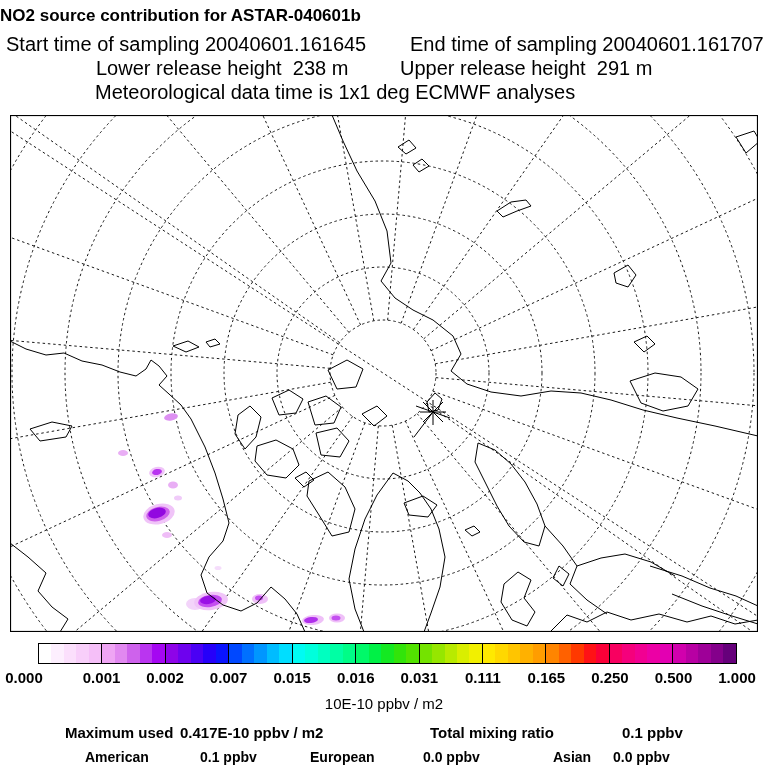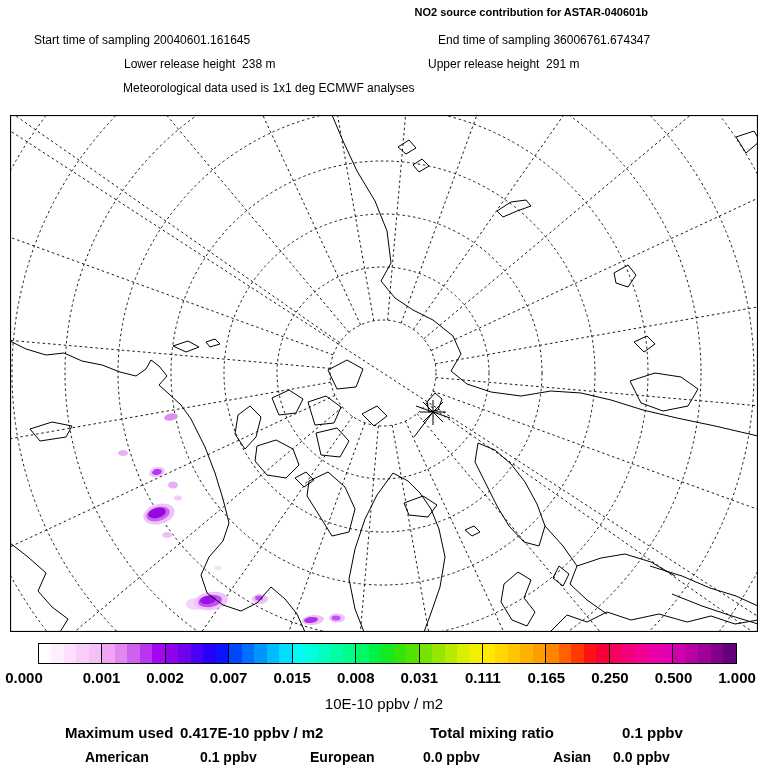--- a/index.html
+++ b/index.html
@@ -1,24 +1,24 @@
 <!DOCTYPE html>
 <html><head>
 <meta charset="utf-8">
 <style>
   html,body{margin:0;padding:0;}
   body{
     width:768px;height:768px;position:relative;background:#ffffff;
     font-family:"Liberation Sans",sans-serif;color:#000;overflow:hidden;
   }
   .hdr-title{
-    position:absolute;top:6px;left:0;width:648px;text-align:right;
-    font-size:11px;font-weight:bold;white-space:pre;
-  }
-  .hdr-line{position:absolute;font-size:12px;white-space:pre;margin-left:28px;}
+    position:absolute;top:6px;left:0;width:648px;text-align:left;
+    font-size:17px;font-weight:bold;white-space:pre;
+  }
+  .hdr-line{position:absolute;font-size:20px;white-space:pre;}
   #map-frame{position:absolute;left:10px;top:115px;width:748px;height:517px;}
   #colorbar{
     position:absolute;left:38px;top:643px;width:699px;height:21px;
     display:flex;border:1.6px solid #000;box-sizing:border-box;
   }
   #colorbar .cell{flex:1 1 auto;height:100%;}
   #colorbar .cell.segstart{border-left:1.6px solid #000;}
   .tick{
     position:absolute;top:669px;transform:translateX(-50%);
     font-size:15px;font-weight:bold;white-space:pre;
@@ -28,24 +28,24 @@
     font-size:15px;
   }
   .stat{position:absolute;font-size:15px;font-weight:bold;white-space:pre;}
   .contrib{position:absolute;font-size:14px;font-weight:bold;white-space:pre;}
 </style>
 </head>
 <body>
 
 <div class="hdr-title">NO2 source contribution for ASTAR-040601b</div>
 <div class="hdr-line" style="top:33px;left:6px;">Start time of sampling 20040601.161645</div>
-<div class="hdr-line" style="top:33px;left:410px;">End time of sampling 36006761.674347</div>
+<div class="hdr-line" style="top:33px;left:410px;">End time of sampling 20040601.161707</div>
 <div class="hdr-line" style="top:57px;left:96px;">Lower release height  238 m</div>
 <div class="hdr-line" style="top:57px;left:400px;">Upper release height  291 m</div>
-<div class="hdr-line" style="top:81px;left:95px;">Meteorological data used is 1x1 deg ECMWF analyses</div>
+<div class="hdr-line" style="top:81px;left:95px;">Meteorological data time is 1x1 deg ECMWF analyses</div>
 
 <svg id="map-frame" viewBox="0 0 748 517" width="748" height="517" xmlns="http://www.w3.org/2000/svg">
   <defs>
     <clipPath id="mapclip">
         <rect x="0" y="0" width="748" height="517"></rect>
       </clipPath>
   </defs>
 
   <g id="graticule" clip-path="url(#mapclip)" stroke="#000" stroke-width="0.9" fill="none" stroke-dasharray="2.5 2.8">
       <circle cx="373" cy="258" r="53"></circle>
@@ -212,21 +212,21 @@
     <div class="cell" style="background: rgb(158, 0, 152);"></div>
     <div class="cell" style="background: rgb(132, 0, 139);"></div>
     <div class="cell" style="background: rgb(102, 0, 123);"></div>
   </div>
 <div id="tickrow">
     <span class="tick" style="left: 24px;">0.000</span>
     <span class="tick" style="left: 101.55px;">0.001</span>
     <span class="tick" style="left: 165.1px;">0.002</span>
     <span class="tick" style="left: 228.65px;">0.007</span>
     <span class="tick" style="left: 292.2px;">0.015</span>
-    <span class="tick" style="left: 355.75px;">0.008</span>
+    <span class="tick" style="left: 355.75px;">0.016</span>
     <span class="tick" style="left: 419.3px;">0.031</span>
     <span class="tick" style="left: 482.85px;">0.111</span>
     <span class="tick" style="left: 546.4px;">0.165</span>
     <span class="tick" style="left: 609.95px;">0.250</span>
     <span class="tick" style="left: 673.5px;">0.500</span>
     <span class="tick" style="left: 737.05px;">1.000</span>
   </div>
 <div class="unit-label">10E-10 ppbv / m2</div>
 
 <span class="stat" style="top:724px;left:65px;">Maximum used</span>

